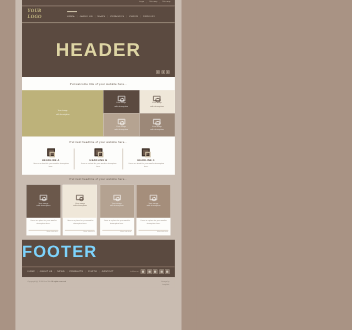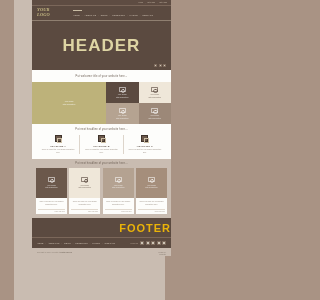--- a/index.html
+++ b/index.html
@@ -16,21 +16,21 @@
   }
   
   .paper {
     position: absolute;
     left: 14px; top: 0;
     width: 151px; height: 300px;
     background: #c9bcb1;
   }
   .content {
     position: absolute;
-    left: 32px; top: 0;
+    left: 20px; top: 0;
     width: 139px;
     height: 300px;
   }
 
   
   .topbar {
     height: 5px;
     background: #5e4c42;
     display: flex;
     align-items: center;
@@ -293,25 +293,25 @@
     font-size: 1.6px;
     color: #a99f95;
   }
 
   
   .footer {
     background: #5b4a40;
     padding: 4px 0 0 0;
   }
   .footer-title {
-    text-align: right;
+    text-align: left;
     font-weight: bold;
-    font-size: 11px;
+    font-size: 15px;
     letter-spacing: 1px;
-    color: #eab308;
+    color: #7dd3fc;
     line-height: 1.1;
     padding-bottom: 3px;
   }
   .footer-bar {
     border-top: 0.5px solid #7b675a;
     display: flex;
     align-items: center;
     padding: 2.5px 5px 3px 5px;
   }
   .fnav { display: flex; align-items: center; gap: 2px; flex: 1; }

